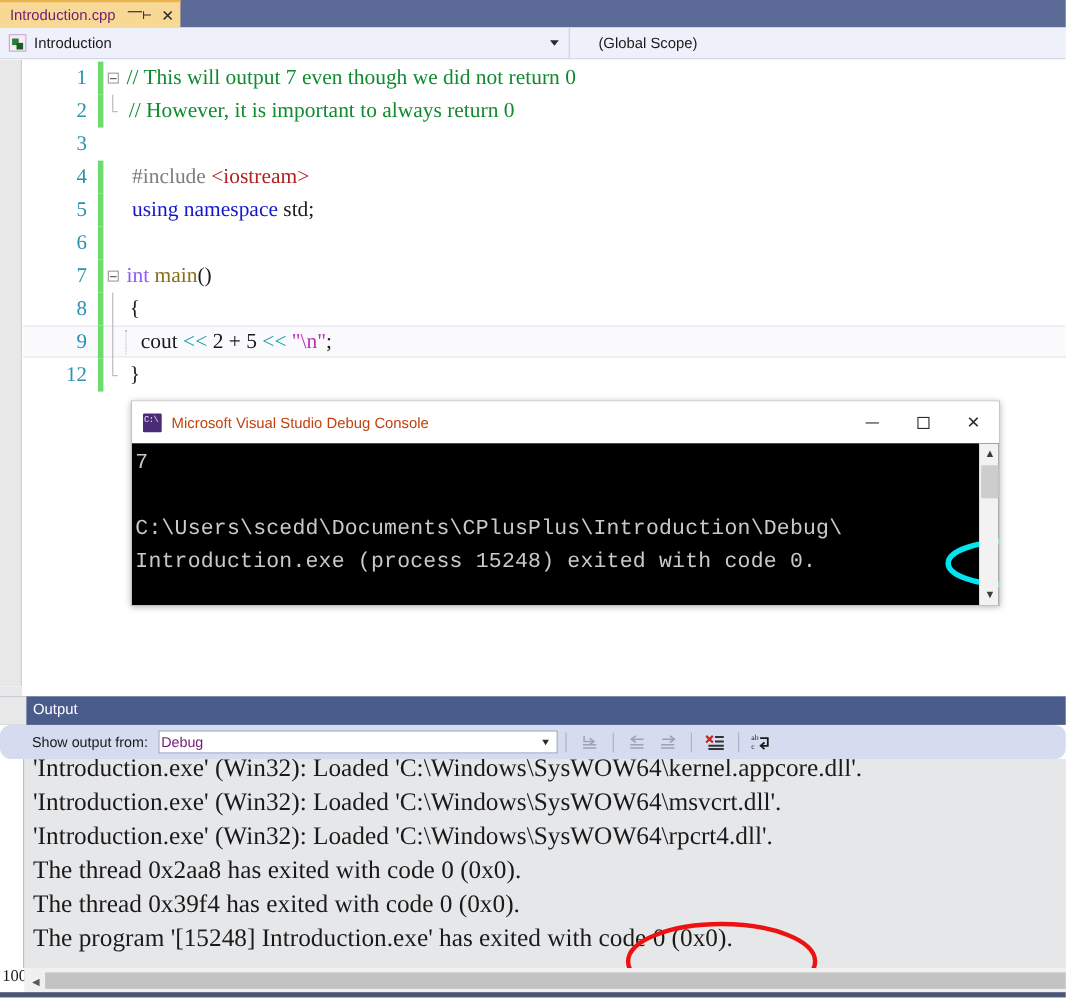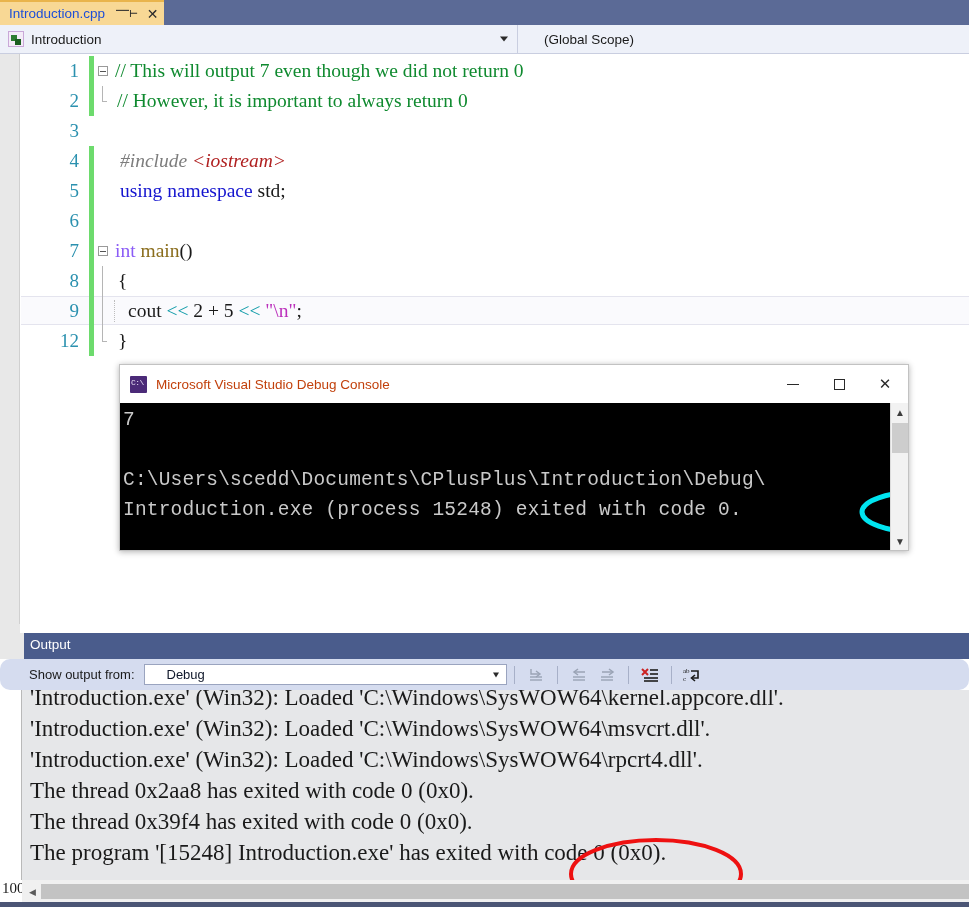--- a/index.html
+++ b/index.html
@@ -23,21 +23,21 @@
   }
   .tab-active {
     position: absolute; left: 0; top: 0; height: 25px;
     background: #f8d895;
     display: flex; align-items: center;
     padding: 0 6px 0 9px;
     box-sizing: border-box;
     border-top: 2px solid #e9b44c;
   }
   .tab-title {
-    font-size: 13.5px; color: #1d4ed8; white-space: nowrap;
+    font-size: 13.5px; color: #701a75; white-space: nowrap;
     font-family: "Liberation Sans", sans-serif;
   }
   .tab-pin {
     margin-left: 11px; font-size: 13px; color: #2b2b2b; line-height: 1;
     transform: translateY(-1px);
   }
   .tab-close {
     margin-left: 9px; font-size: 14px; color: #2b2b2b; line-height: 1;
     font-family: "Liberation Sans", sans-serif;
   }
@@ -253,21 +253,21 @@
     background: #d5dcef; display: flex; align-items: center; border-radius: 10px;
   }
   .out-toolbar-label {
     margin-left: 29px; font-size: 13px; color: #1a1a1a; white-space: nowrap;
   }
   .out-combo {
     margin-left: 9px; width: 363px; height: 21px; background: #ffffff;
     border: 1px solid #9aa4bf; position: relative; display: flex;
     align-items: center; box-sizing: border-box;
   }
-  .out-combo-value { font-size: 13px; color: #0f172a; margin-left: 22px; }
+  .out-combo-value { font-size: 13px; color: #701a75; margin-left: 2px; }
   .out-combo-arrow {
     position: absolute; right: 7px; top: 50%; transform: translateY(-50%);
     width: 0; height: 0;
     border-left: 3.5px solid transparent; border-right: 3.5px solid transparent;
     border-top: 5px solid #2a2a2a;
   }
   .tb-sep {
     width: 1px; height: 18px; background: #a7b0c8; margin: 0 7px;
   }
   .tb-btn {
@@ -365,21 +365,21 @@
         <div class="code-line" style="top: 62px;">
           <span class="ln">3</span>
           <span class="changebar"></span>
           <span class="gutter-glyph"></span>
           <span class="code-text"></span>
         </div>
         <div class="code-line" style="top: 92px;">
           <span class="ln">4</span>
           <span class="changebar green"></span>
           <span class="gutter-glyph"></span>
-          <span class="code-text" style="padding-left: 8px; font-style: italic;"><span class="c-pre">#include </span><span class="c-inc">&lt;iostream&gt;</span></span>
+          <span class="code-text" style="padding-left: 8px;"><span class="c-pre">#include </span><span class="c-inc">&lt;iostream&gt;</span></span>
         </div>
         <div class="code-line" style="top: 122px;">
           <span class="ln">5</span>
           <span class="changebar green"></span>
           <span class="gutter-glyph"></span>
           <span class="code-text" style="padding-left: 8px;"><span class="c-kw">using namespace</span><span class="c-plain"> std;</span></span>
         </div>
         <div class="code-line" style="top: 152px;">
           <span class="ln">6</span>
           <span class="changebar green"></span>

